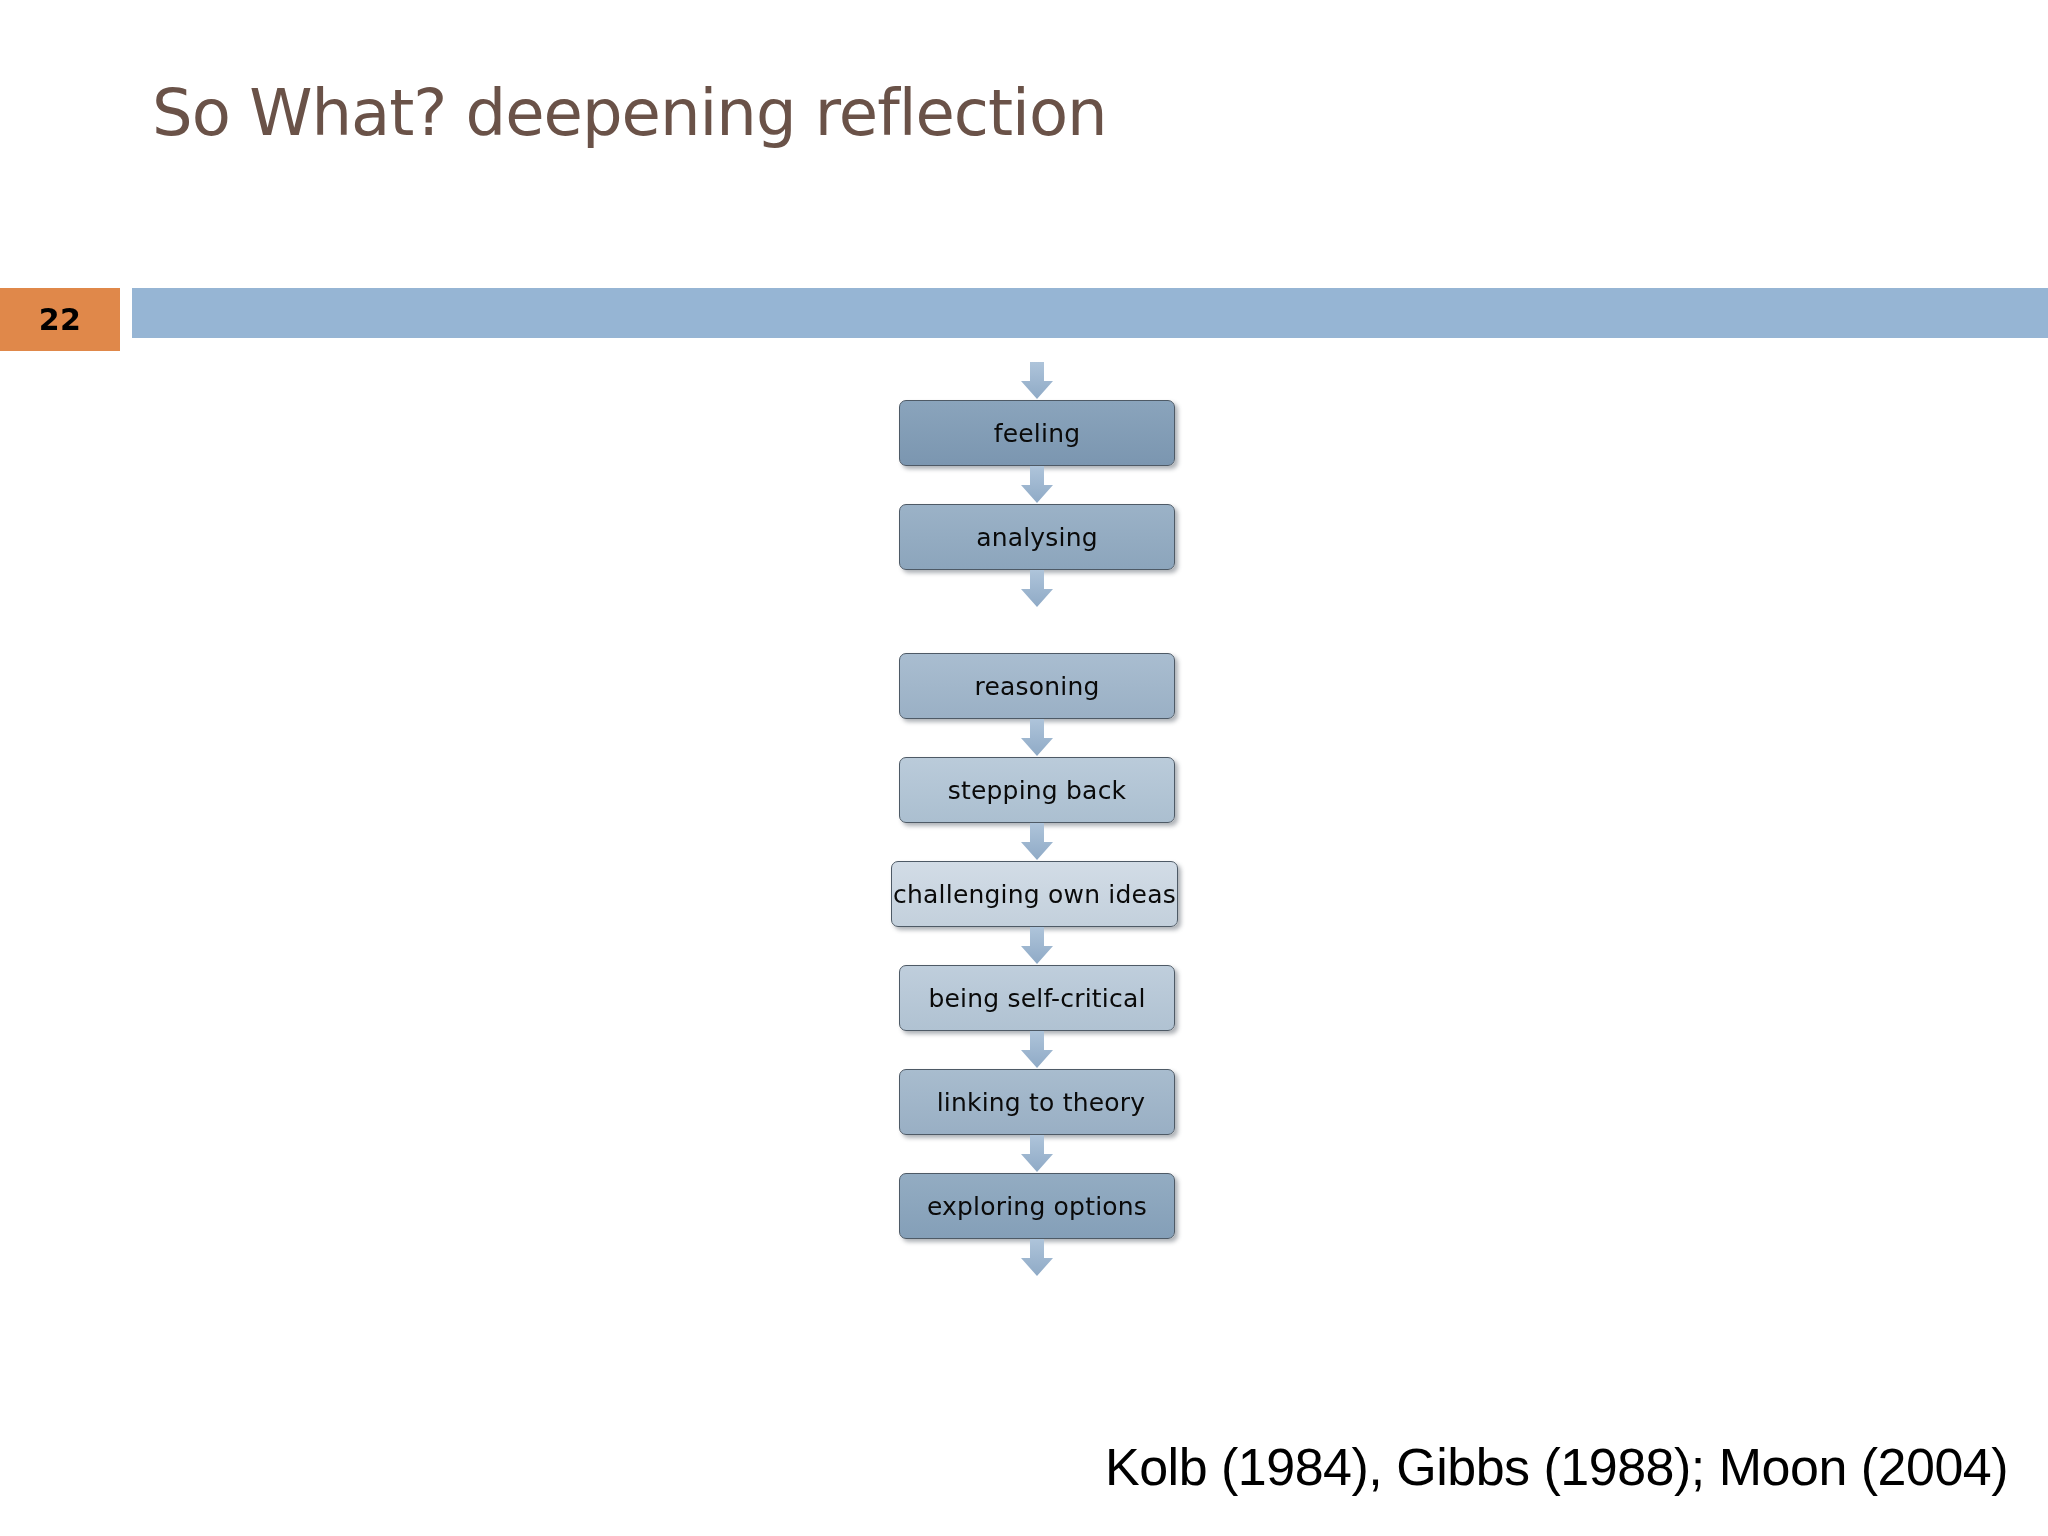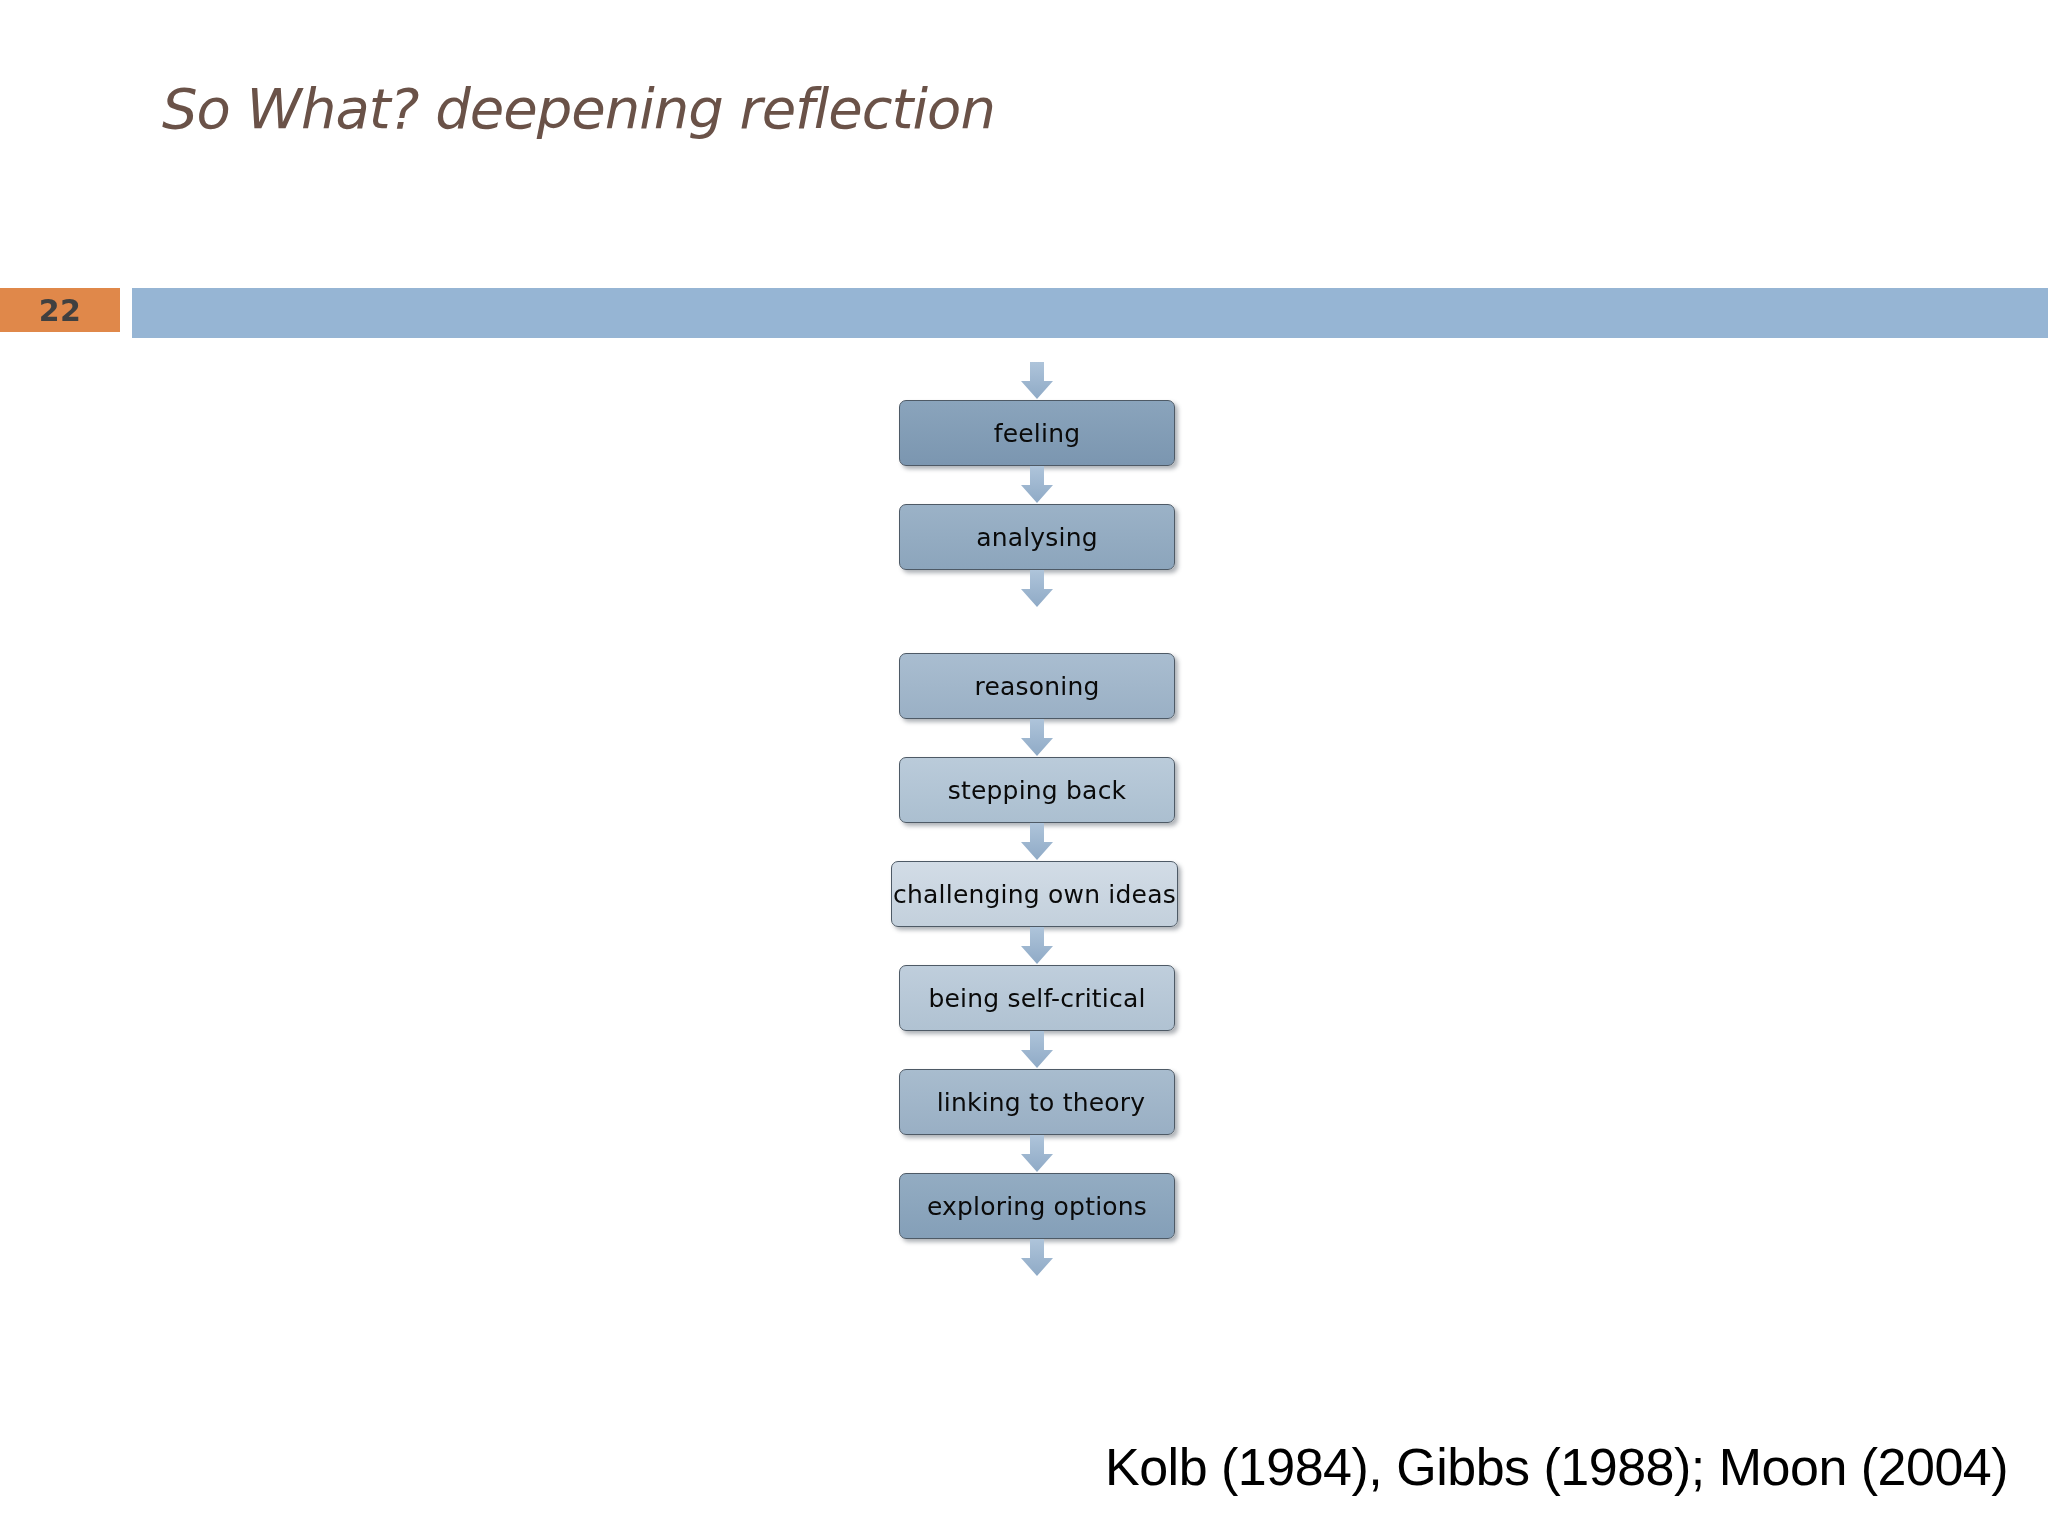--- a/index.html
+++ b/index.html
@@ -11,41 +11,40 @@
     width: 2048px;
     height: 1536px;
     position: relative;
     overflow: hidden;
     font-family: "Liberation Sans", sans-serif;
   }
 
   
   .slide-title {
     position: absolute;
-    left: 162px;
+    left: 152px;
     top: 78px;
     font-family: "DejaVu Sans", sans-serif;
-    font-size: 56px;
+    font-size: 64px;
     font-weight: 400;
     letter-spacing: -1px;
     color: #6A5248;
     white-space: nowrap;
     line-height: 1.1;
-    font-style: italic;
   }
 
   
   .page-number-badge {
     position: absolute;
     left: 0px;
     top: 288px;
     width: 120px;
-    height: 44px;
+    height: 63px;
     background: #E0884A;
-    color: #404040;
+    color: #000000;
     font-family: "DejaVu Sans", sans-serif;
     font-size: 30px;
     font-weight: bold;
     display: flex;
     align-items: center;
     justify-content: center;
     letter-spacing: 0.5px;
   }
   .header-bar {
     position: absolute;

